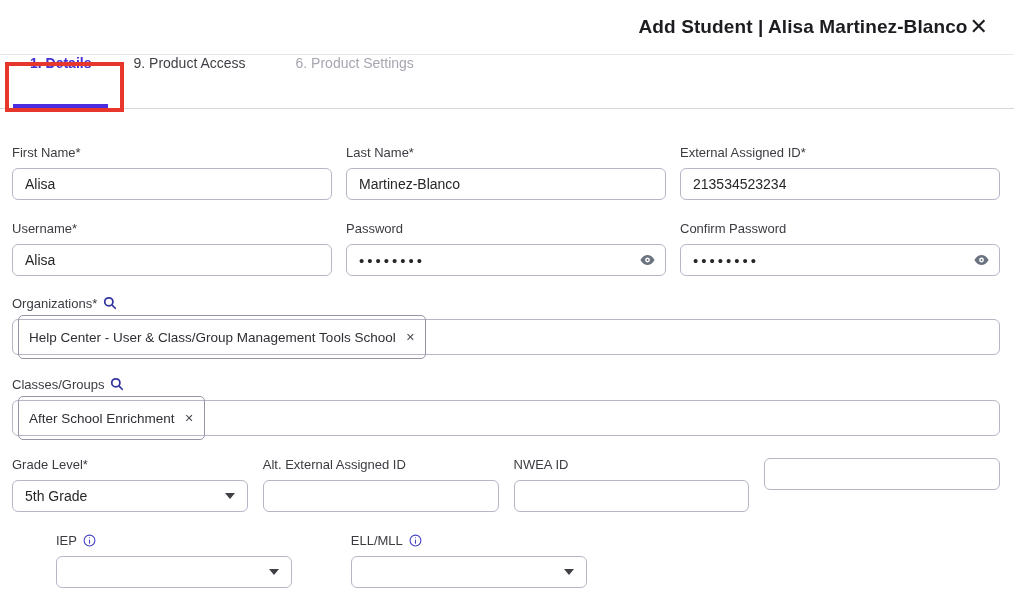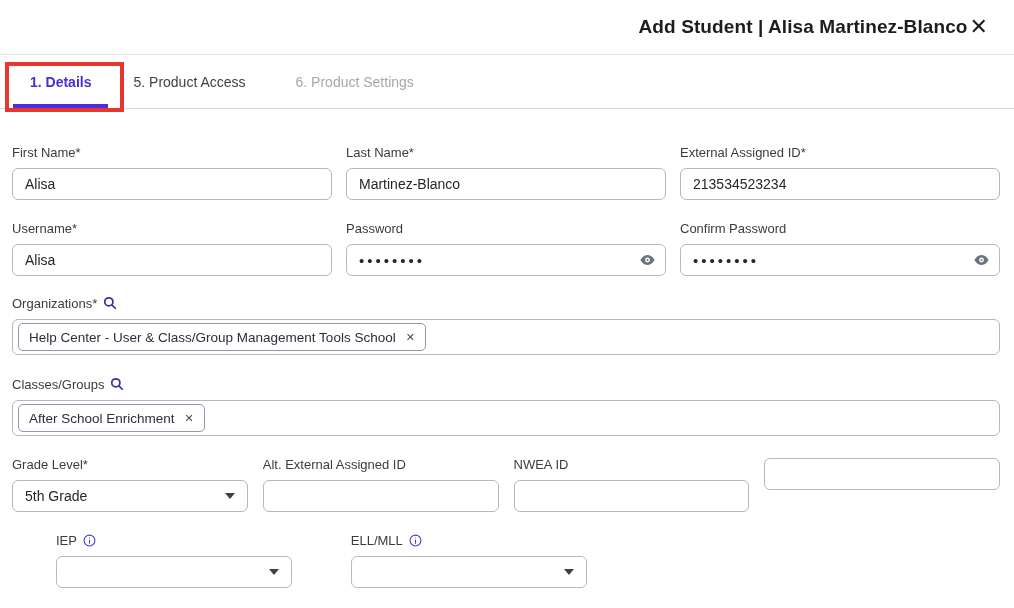--- a/index.html
+++ b/index.html
@@ -31,21 +31,21 @@
   }
 
   
   .tab-bar {
     height: 54px;
     display: flex; align-items: stretch;
     padding-left: 13px;
     border-bottom: 1px solid #d6d6dc;
   }
   .tab {
-    display: flex; align-items: center;
+    display: flex; 
     padding: 0 17px;
     font-size: 14px; color: #3f3f46;
     position: relative; cursor: pointer; white-space: nowrap;
   }
   .tab.t2 { margin-left: 8px; }
   .tab.t3 { margin-left: 16px; color: #a6a6b0; }
   .tab.active { color: #432fd3; font-weight: 700; }
   .tab.active::after {
     content: ""; position: absolute; left: 0; right: 0; bottom: 0;
     height: 4px; background: #4a2de0;
@@ -91,21 +91,21 @@
     display: flex; align-items: center;
   }
 
   .chips-box {
     height: 36px; width: 100%;
     border: 1px solid #b6b6c6; border-radius: 6px;
     display: flex; align-items: center;
     padding: 0 5px; gap: 6px;
   }
   .chip {
-    height: 28px;
+    height: 44px;
     border: 1px solid #9595a8; border-radius: 5px;
     display: flex; align-items: center; gap: 10px;
     padding: 0 10px;
     font-size: 13.5px; color: #2e2e35;
     white-space: nowrap;
   }
   .chip-x {
     font-size: 11px; color: #4a4a52; cursor: pointer; line-height: 1;
   }
 
@@ -133,21 +133,21 @@
   <header class="modal-header">
     <h1 class="modal-title">Add Student | Alisa Martinez-Blanco</h1>
     <button class="close-btn">✕</button>
   </header>
 
   <nav class="tab-bar">
     <div class="tab active">
       <span>1. Details</span>
     </div>
     <div class="tab t2">
-      <span>5. Product Access</span>
+      <span>9. Product Access</span>
     </div>
     <div class="tab t3">
       <span>6. Product Settings</span>
     </div>
   </nav>
 
   <div class="annotation-box"></div>
 
   <main class="form-area">
 

